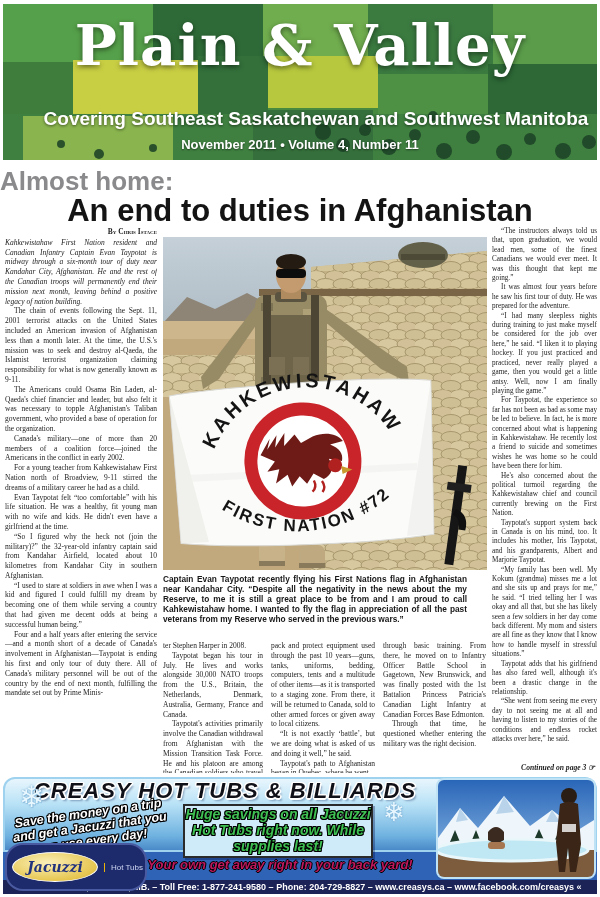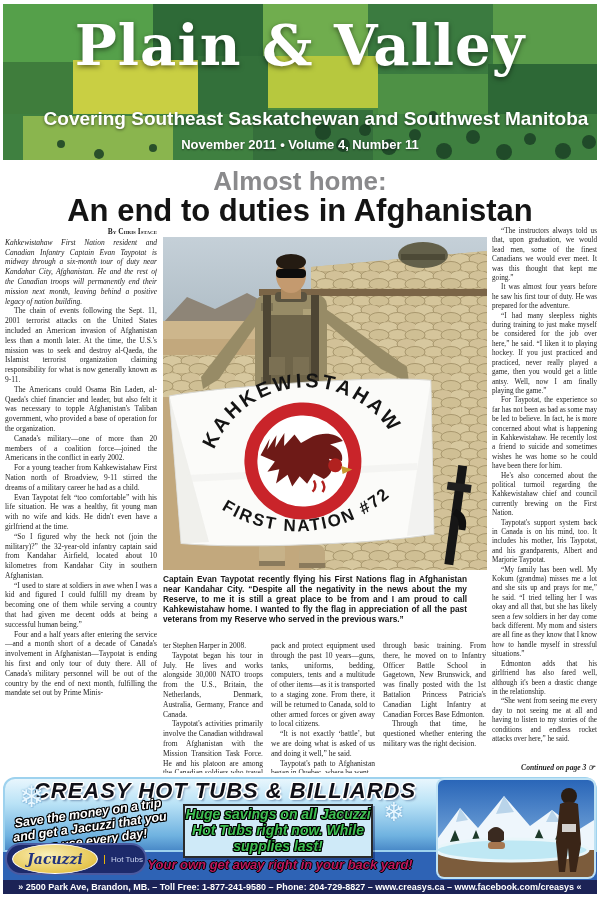--- a/index.html
+++ b/index.html
@@ -11,21 +11,21 @@
   .mh-title{position:absolute;left:0;right:0;top:8px;text-align:center;
     font-family:"DejaVu Serif",serif;font-weight:bold;font-size:56px;color:#fff;
     text-shadow:0 2px 5px rgba(0,0,0,.5);letter-spacing:1px;}
   .mh-tagline{position:absolute;left:0;right:0;top:104px;text-align:center;
     font-family:"Liberation Sans",sans-serif;font-weight:bold;font-size:19px;color:#fff;
     text-shadow:0 1px 3px rgba(0,0,0,.55);padding-left:32px;}
   .mh-issue{position:absolute;left:0;right:0;top:133px;text-align:center;
     font-family:"Liberation Sans",sans-serif;font-weight:bold;font-size:13px;color:#fff;
     text-shadow:0 1px 2px rgba(0,0,0,.55);}
   
-  .kicker{position:absolute;left:0;right:0;top:166px;text-align:center;
+  .kicker{position:absolute;left:0;right:0;top:166px;text-align:left;
     font-family:"Liberation Sans",sans-serif;font-weight:bold;font-size:26px;color:#8a8a8c;}
   .mainhead{position:absolute;left:0;right:0;top:193px;text-align:center;
     font-family:"Liberation Sans",sans-serif;font-weight:bold;font-size:31px;color:#141414;}
   
   .col{position:absolute;overflow:hidden;font-size:7.5px;line-height:9.8px;
     text-align:justify;color:#1c1c1c;}
   .col p{margin:0;text-indent:9px;}
   .col p.noindent{text-indent:0;}
   .col1{left:5px;top:227px;width:152px;height:546px;}
   .col2{left:163px;top:641px;width:100px;height:132px;}
@@ -68,21 +68,21 @@
   .snow2{left:380px;top:20px;font-size:26px;}
   .snow3{left:102px;top:70px;font-size:17px;}
   .ad-strip{position:absolute;left:0;top:75px;width:594px;height:28px;background:#2e63b5;}
   .ad-tagline{position:absolute;left:140px;right:180px;top:80px;text-align:center;
     font-weight:bold;font-style:italic;font-size:13px;color:#be185d;z-index:2;
     text-shadow:-1px 0 #000,1px 0 #000,0 -1px #000,0 1px #000;}
   .ad-address{position:absolute;left:0;top:103px;width:594px;height:14px;background:#1c2356;
     color:#fff;font-weight:bold;font-size:9px;line-height:14px;text-align:center;z-index:2;}
   .hot-tub-photo{position:absolute;right:3px;top:3px;width:156px;height:97px;
     border-radius:6px;overflow:hidden;z-index:4;box-shadow:0 0 0 2px #bfe2f4;}
-  .jacuzzi{position:absolute;left:4px;top:68px;width:138px;height:28px;background:#1d2a6b;
+  .jacuzzi{position:absolute;left:4px;top:68px;width:138px;height:44px;background:#1d2a6b;
     border-radius:16px;z-index:5;display:flex;align-items:center;box-shadow:0 0 0 2px #4a5aa0;}
   .jz-oval{width:84px;height:28px;margin-left:5px;border-radius:50%;
     background:radial-gradient(ellipse at 40% 35%,#faefb8,#e6c650 70%,#c7a32e);
     border:1.5px solid #fff;display:flex;align-items:center;justify-content:center;}
   .jz-text{font-family:"DejaVu Serif",serif;font-style:italic;font-weight:bold;
     font-size:14px;color:#22337e;}
   .jz-sub{color:#cdd6f2;font-size:8px;margin-left:6px;border-left:1px solid #eab308;
     padding-left:6px;}
 </style>
 </head>
@@ -256,21 +256,21 @@
     <p>Through that time, he questioned whether entering the military was the right decision.</p>
   </div>
   <div class="col col5">
     <p>“The instructors always told us that, upon graduation, we would lead men, some of the finest Canadians we would ever meet. It was this thought that kept me going.”</p>
     <p>It was almost four years before he saw his first tour of duty. He was prepared for the adventure.</p>
     <p>“I had many sleepless nights during training to just make myself be considered for the job over here,” he said. “I liken it to playing hockey. If you just practiced and practiced, never really played a game, then you would get a little antsy. Well, now I am finally playing the game.”</p>
     <p>For Taypotat, the experience so far has not been as bad as some may be led to believe. In fact, he is more concerned about what is happening in Kahkewistahaw. He recently lost a friend to suicide and sometimes wishes he was home so he could have been there for him.</p>
     <p>He's also concerned about the political turmoil regarding the Kahkewistahaw chief and council currently brewing on the First Nation.</p>
     <p>Taypotat's support system back in Canada is on his mind, too. It includes his mother, Iris Taypotat, and his grandparents, Albert and Marjorie Taypotat.</p>
     <p>“My family has been well. My Kokum (grandma) misses me a lot and she sits up and prays for me,” he said. “I tried telling her I was okay and all that, but she has likely seen a few soldiers in her day come back different. My mom and sisters are all fine as they know that I know how to handle myself in stressful situations.”</p>
-    <p>Edmonton adds that his girlfriend has also fared well, although it's been a drastic change in the relationship.</p>
+    <p>Taypotat adds that his girlfriend has also fared well, although it's been a drastic change in the relationship.</p>
     <p>“She went from seeing me every day to not seeing me at all and having to listen to my stories of the conditions and endless rocket attacks over here,” he said.</p>
 
     <div class="continued">Continued on page 3 ☞</div>
   </div>
 
   <section class="ad">
     <div class="ad-main"></div>
     <div class="ad-strip"></div>
     <div class="ad-title">CREASY HOT TUBS &amp; BILLIARDS</div>
     <div class="ad-slogan">Save the money on a trip and get a Jacuzzi that you can use every day!</div>

